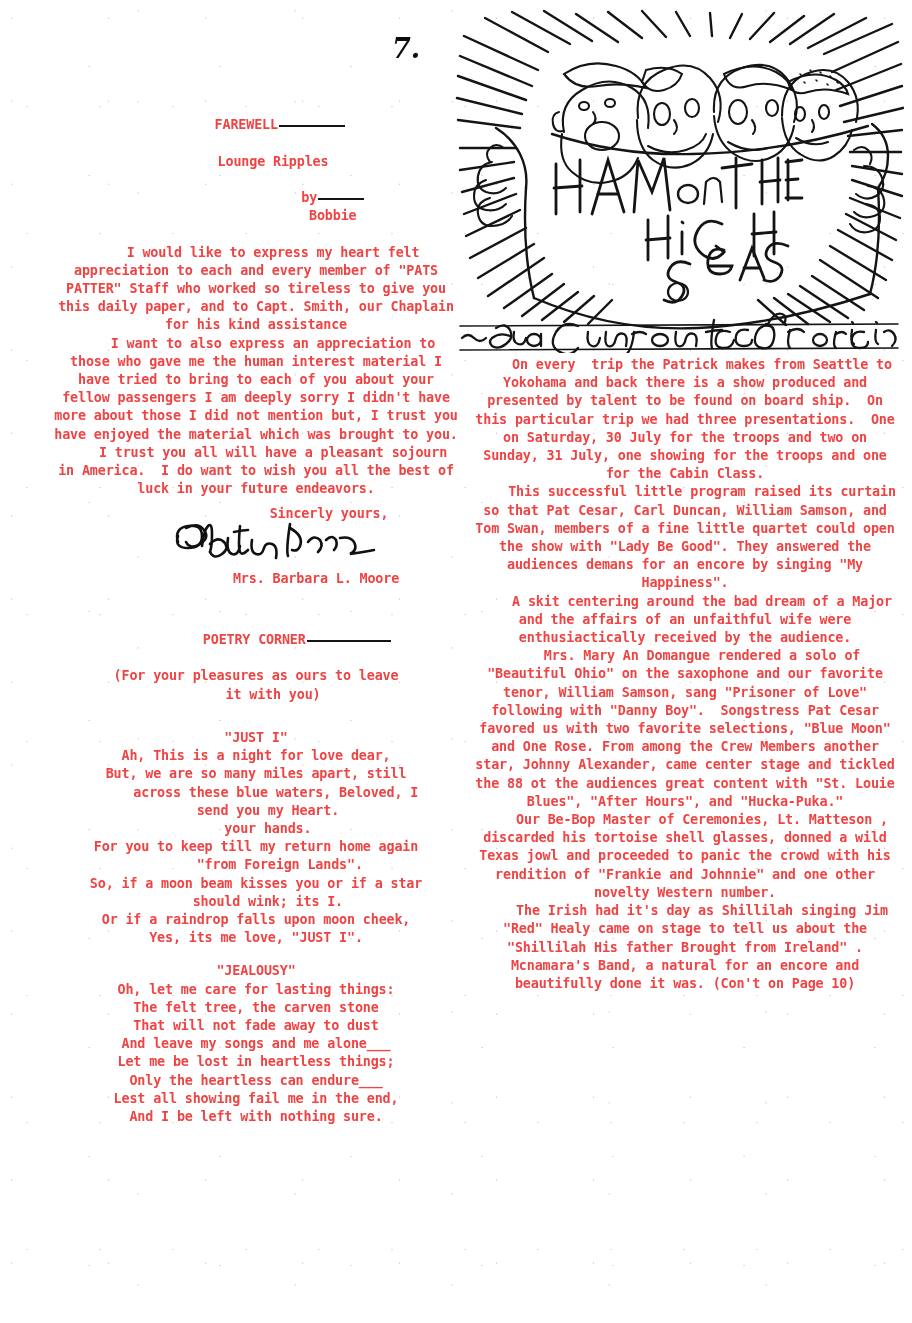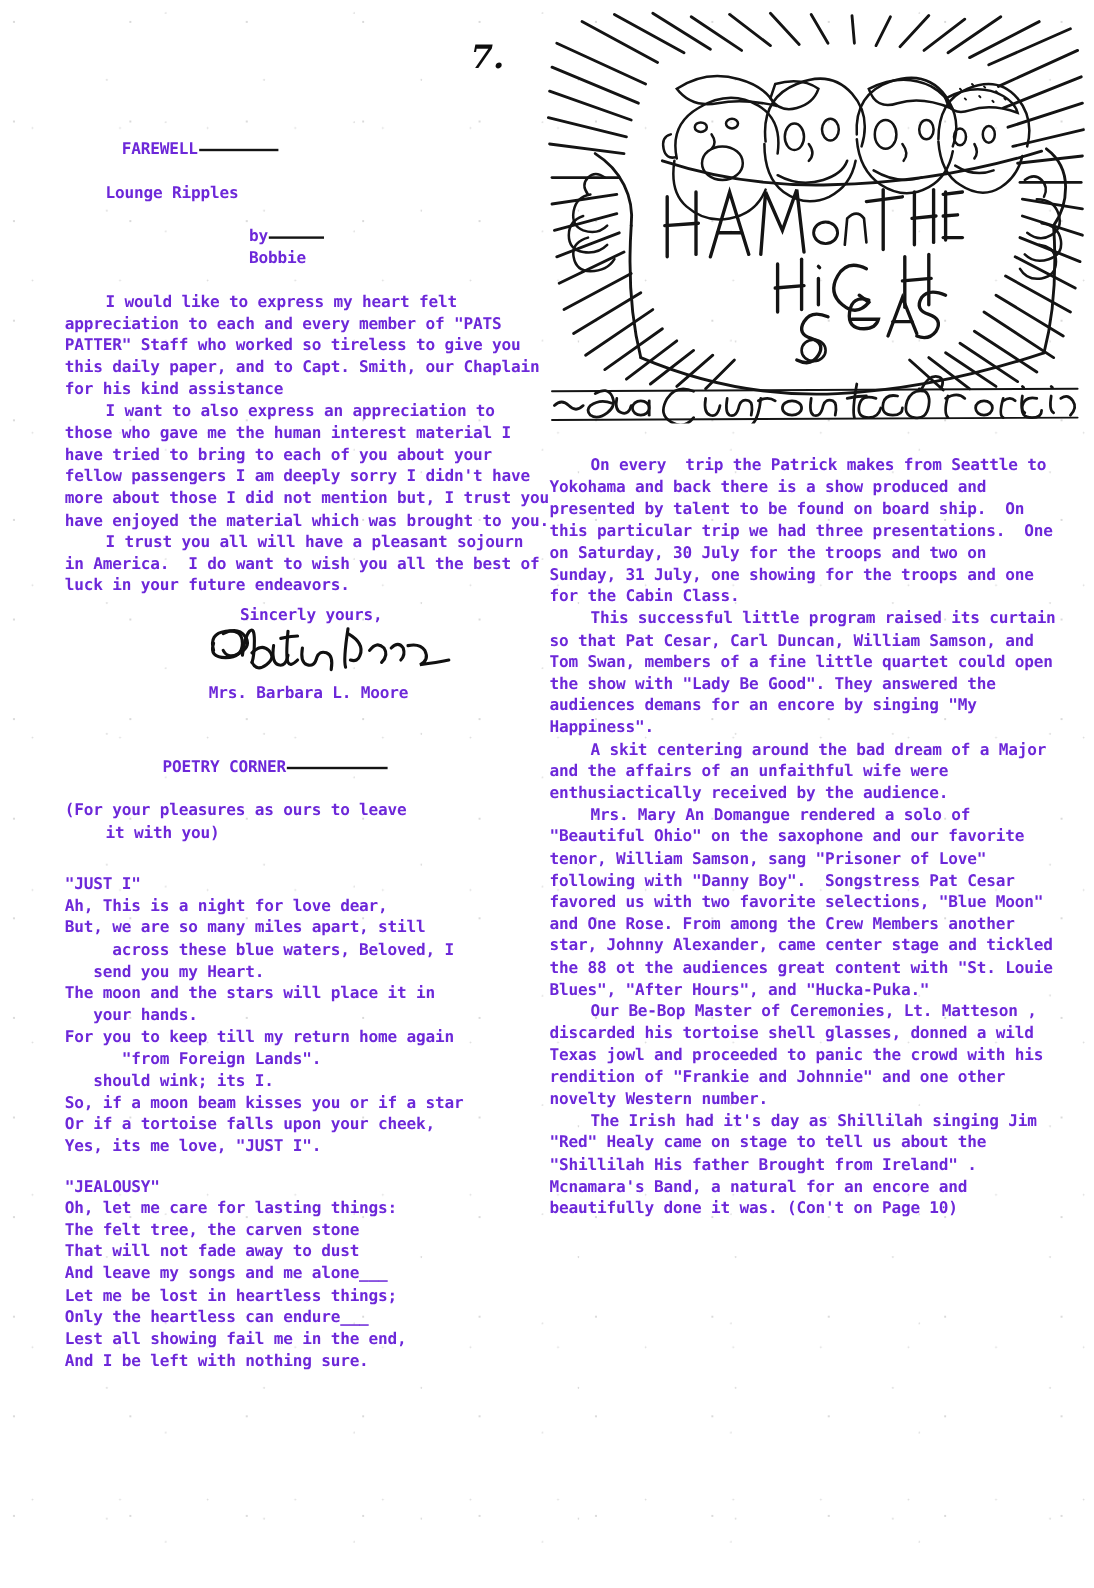--- a/index.html
+++ b/index.html
@@ -16,22 +16,23 @@
     font-family: "DejaVu Sans Mono", "Liberation Mono", monospace;
     color: #111111;
   }
 
   
   .tw {
     font-family: "DejaVu Sans Mono", "Liberation Mono", monospace;
     font-size: 13.4px;
     line-height: 18.2px;
     letter-spacing: -0.15px;
-    color: #6d28d9;
+    color: #ef4444;
     white-space: pre-wrap;
+    text-align: center;
   }
   .tw.bold { font-weight: bold; }
 
   
   #page-number {
     position: absolute;
     left: 392px;
     top: 33px;
     font-family: "DejaVu Serif", "Liberation Serif", serif;
     font-weight: bold;
@@ -52,24 +53,23 @@
 
   
   #left-column {
     position: absolute;
     left: 54px;
     top: 98px;
     width: 404px;
   }
   #right-column {
     position: absolute;
-    left: 458px;
+    left: 473px;
     top: 356px;
     width: 424px;
-    margin-top: 24px;
   }
 
   
   .head-row { position: relative; }
   .rule {
     display: inline-block;
     width: 66px;
     border-bottom: 2.5px solid #141414;
     vertical-align: 2px;
     margin-left: 1px;
@@ -389,27 +389,26 @@
     <div class="tw bold">(For your pleasures as ours to leave</div>
     <div class="tw bold indent1">it with you)</div>
 
     <div class="gap-lg"></div>
 
     <div class="tw bold">"JUST I"</div>
     <div class="tw bold poem-line">Ah, This is a night for love dear,</div>
     <div class="tw bold poem-line">But, we are so many miles apart, still</div>
     <div class="tw bold poem-line">     across these blue waters, Beloved, I</div>
     <div class="tw bold poem-line">   send you my Heart.</div>
-    <div class="tw bold poem-line">The moon and the stars will place it in</div>
     <div class="tw bold poem-line">   your hands.</div>
     <div class="tw bold poem-line">For you to keep till my return home again</div>
     <div class="tw bold poem-line">      "from Foreign Lands".</div>
+    <div class="tw bold poem-line">So, if a moon beam kisses you or if a star</div>
     <div class="tw bold poem-line">   should wink; its I.</div>
-    <div class="tw bold poem-line">So, if a moon beam kisses you or if a star</div>
-    <div class="tw bold poem-line">Or if a tortoise falls upon your cheek,</div>
+    <div class="tw bold poem-line">Or if a raindrop falls upon moon cheek,</div>
     <div class="tw bold poem-line">Yes, its me love, "JUST I".</div>
 
     <div class="gap-md"></div>
 
     <div class="tw bold">"JEALOUSY"</div>
     <div class="tw bold poem-line">Oh, let me care for lasting things:</div>
     <div class="tw bold poem-line">The felt tree, the carven stone</div>
     <div class="tw bold poem-line">That will not fade away to dust</div>
     <div class="tw bold poem-line">And leave my songs and me alone___</div>
     <div class="tw bold poem-line">Let me be lost in heartless things;</div>

